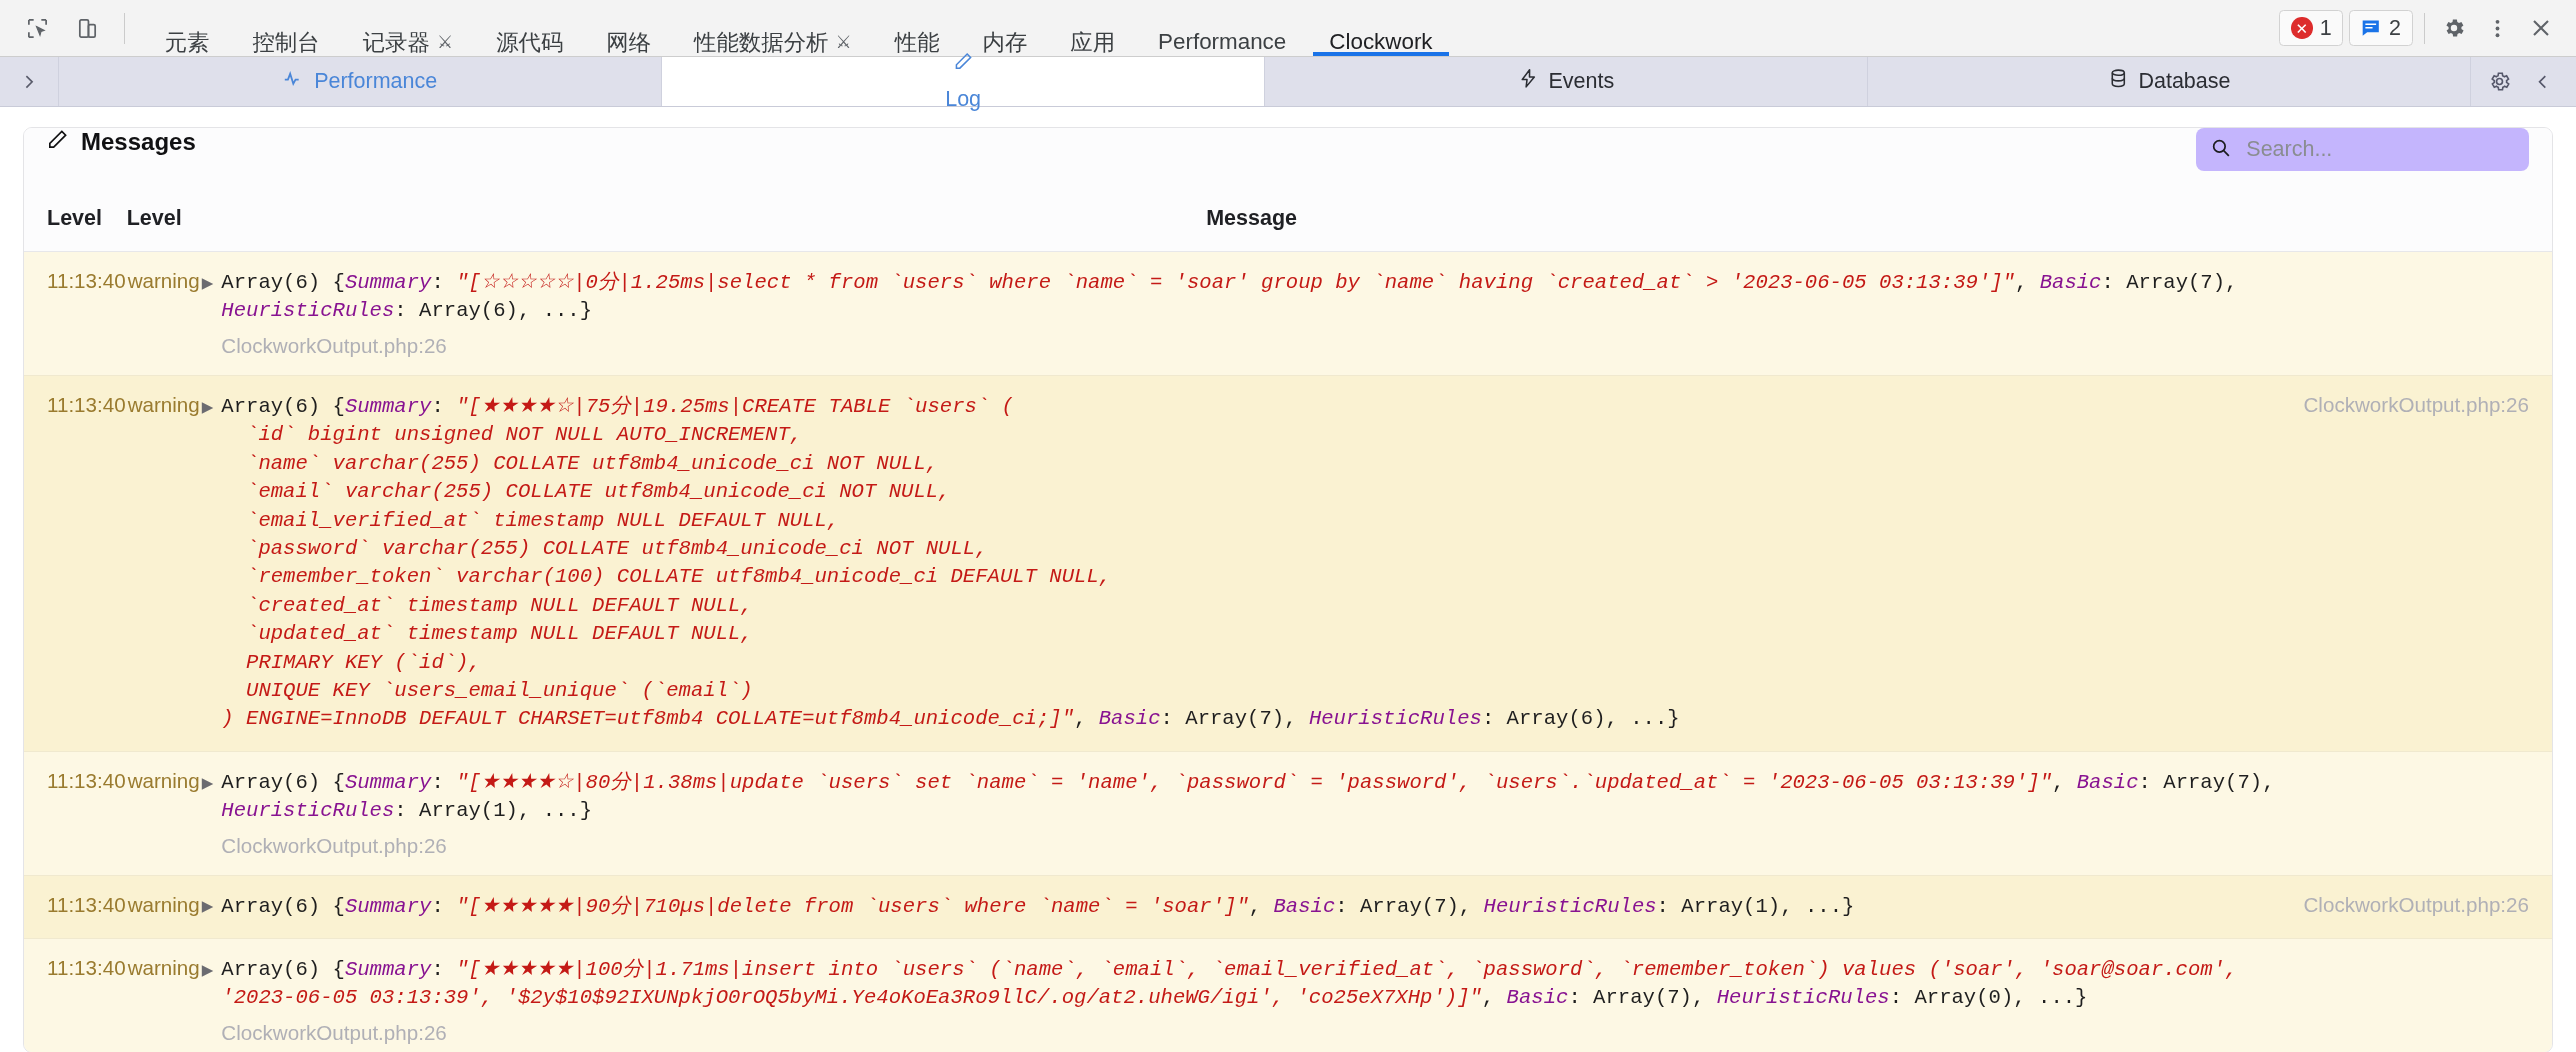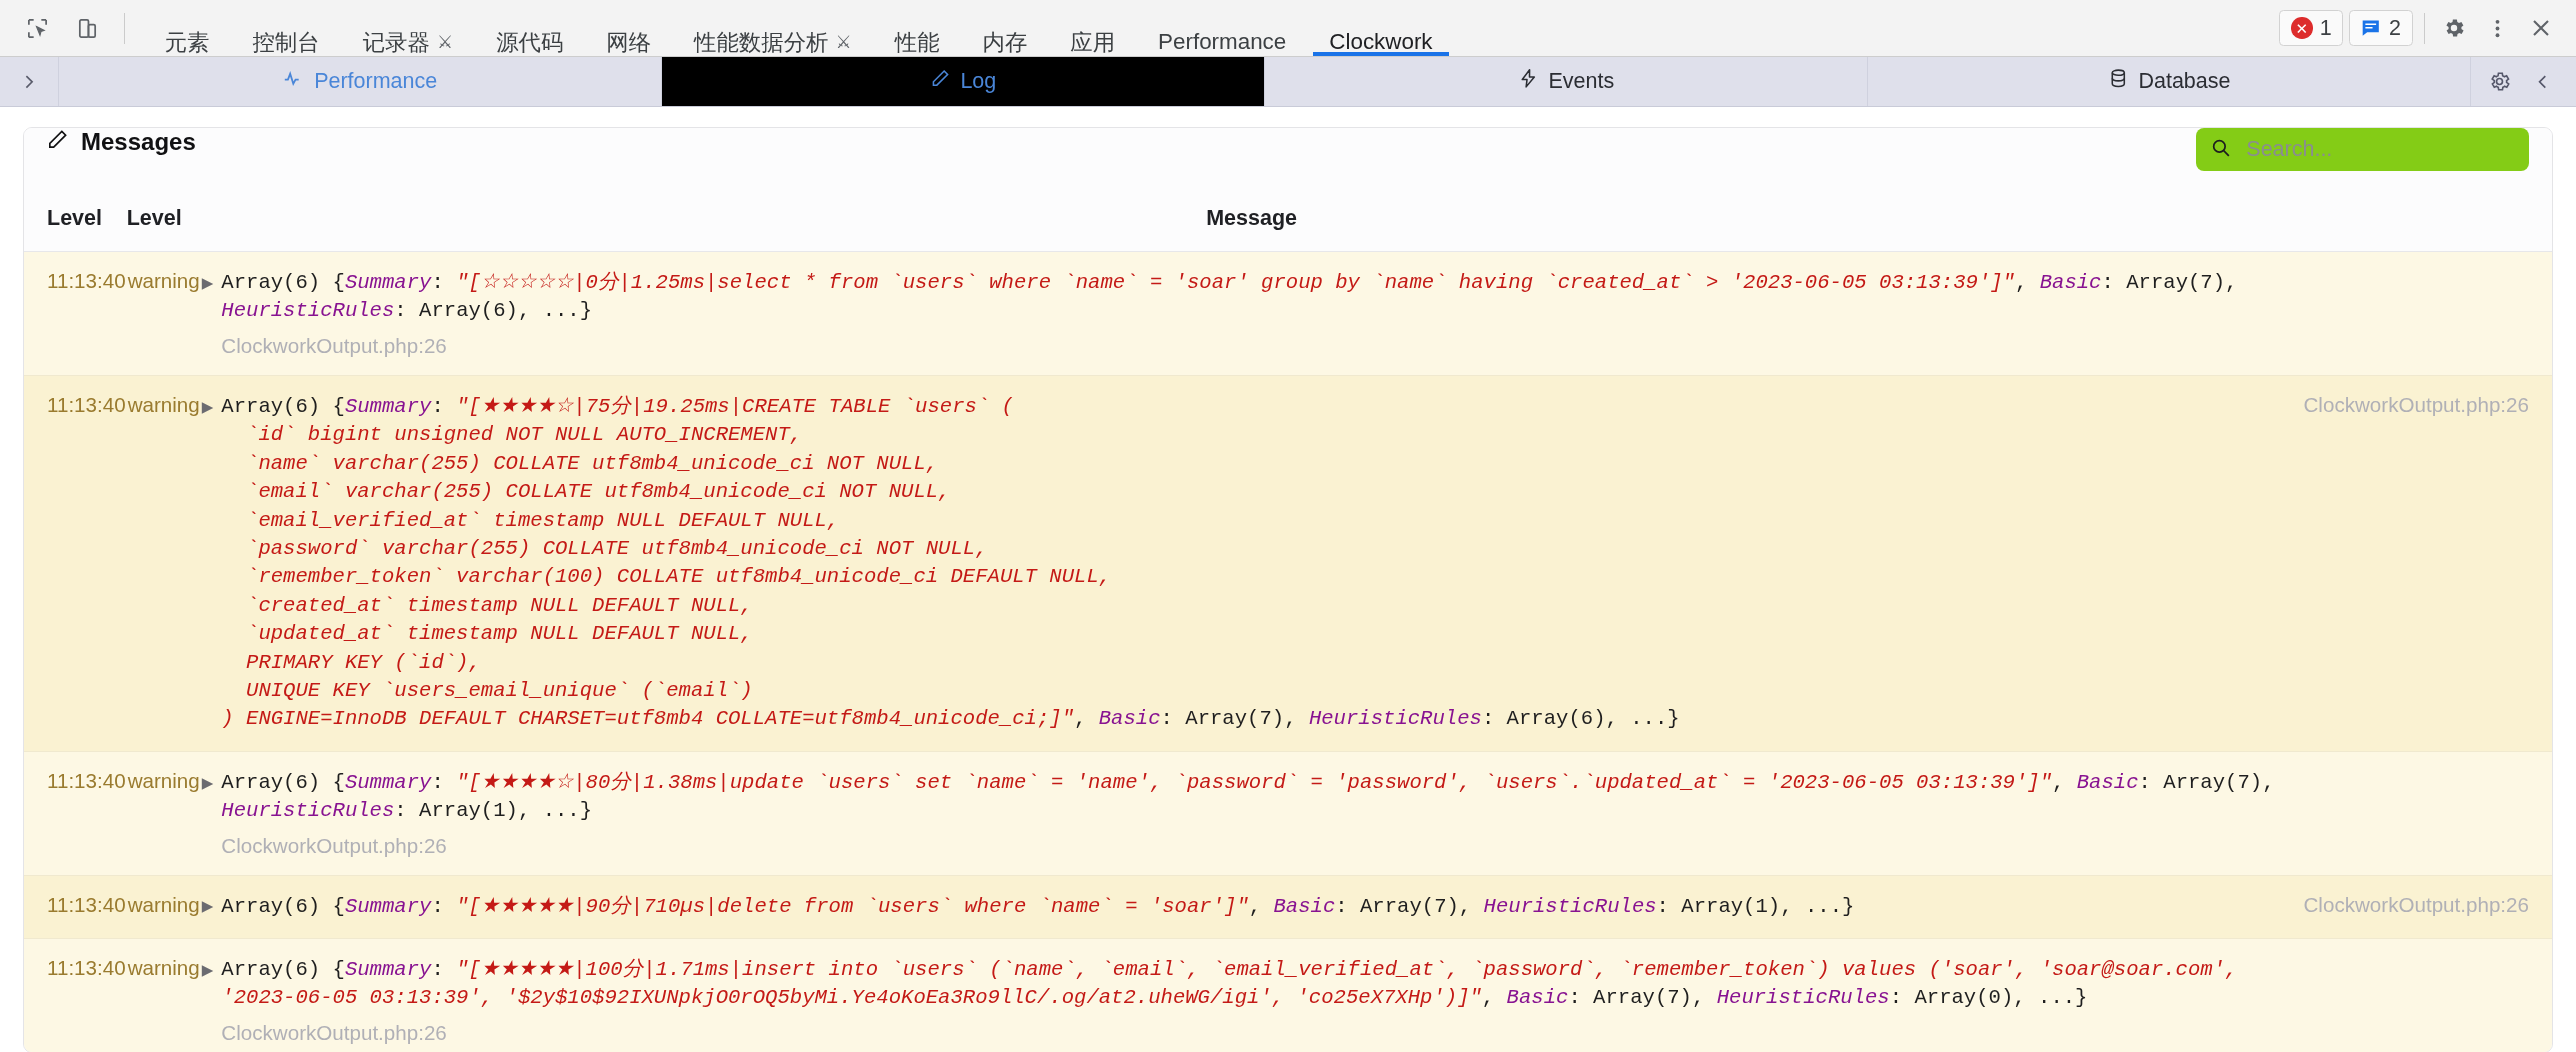--- a/index.html
+++ b/index.html
@@ -108,22 +108,23 @@
     flex: 1 1 0;
     display: flex; align-items: center; justify-content: center;
     gap: 9.8px;
     cursor: pointer;
     color: #2b2d33;
     border-right: 0.9px solid #cfd1de;
     position: relative;
   }
   .ct-tab.performance { color: #4a86d8; }
   .ct-tab.active {
-    background: #000000;
+    background: #ffffff;
     color: #4a86d8;
+    flex-direction: column;
   }
   .ct-right {
     display: flex; align-items: center;
     gap: 5.4px;
     padding: 0 14.3px 0 9px;
   }
   .ct-ricon {
     width: 38px; height: 38px;
     display: flex; align-items: center; justify-content: center;
     color: #55576a;
@@ -151,21 +152,21 @@
     background: #fcfcfd;
   }
   .card-title {
     display: flex; align-items: center; gap: 12.5px;
     font-size: 24px; font-weight: 700; color: #111113;
   }
   .search-box {
     margin-left: auto;
     display: flex; align-items: center; gap: 12.5px;
     width: 333px; height: 43px;
-    background: #84cc16;
+    background: #c4b5fd;
     border-radius: 8px;
     padding: 0 14.3px;
     cursor: text;
   }
   .search-box input {
     border: none; outline: none; background: transparent;
     font-size: 21.5px; color: #3a3a3c;
     font-family: inherit;
     width: 100%;
   }

